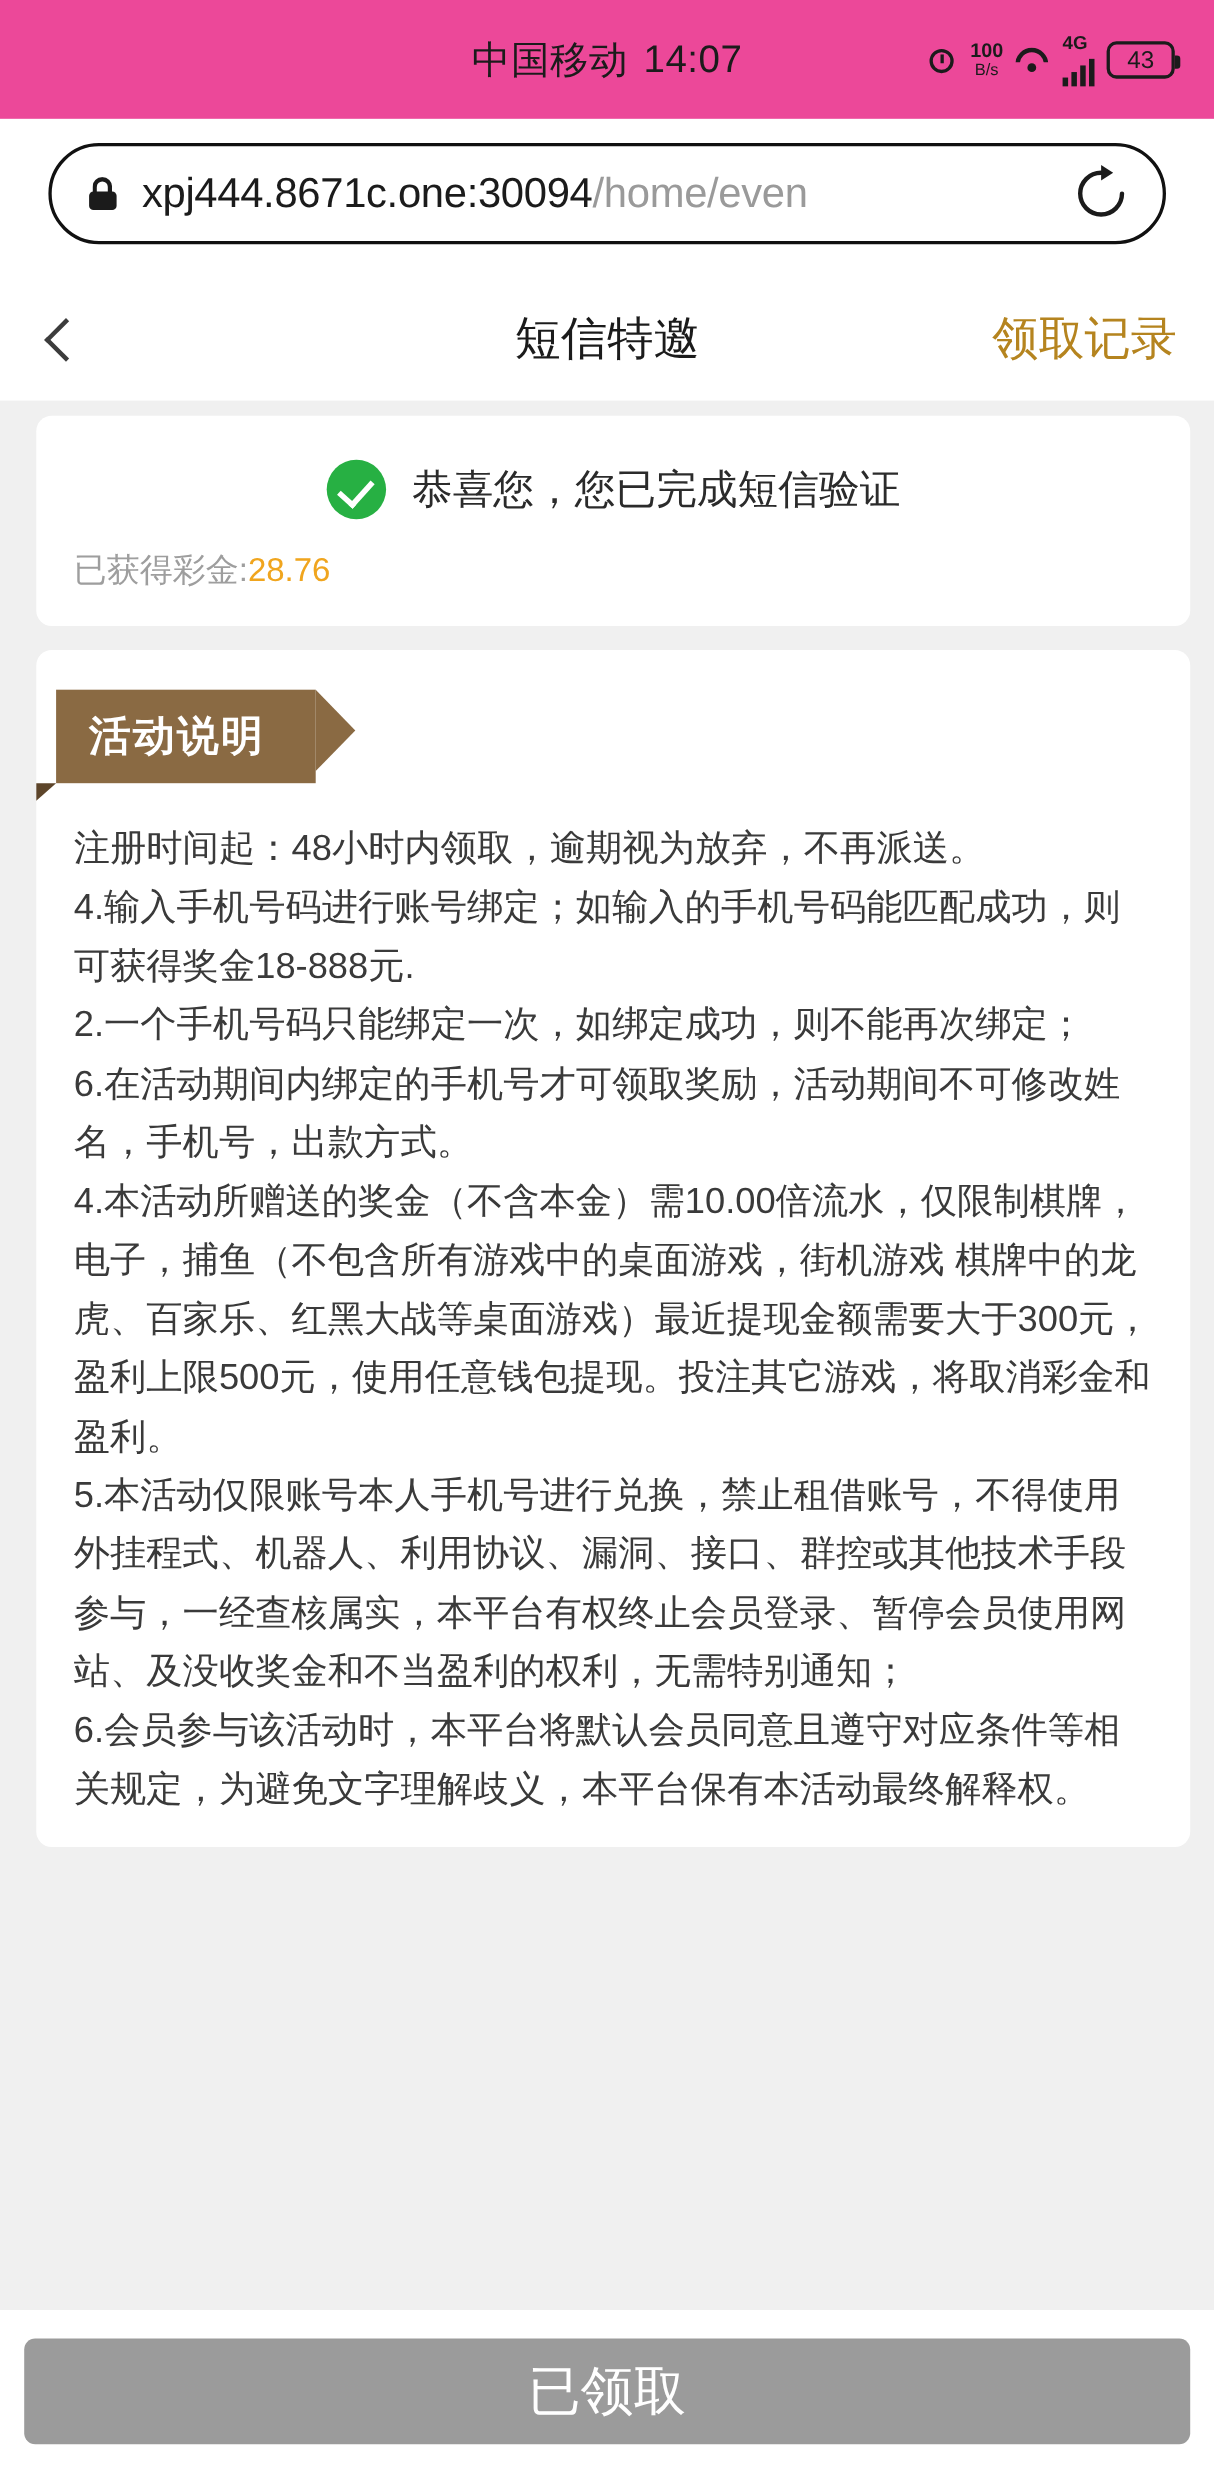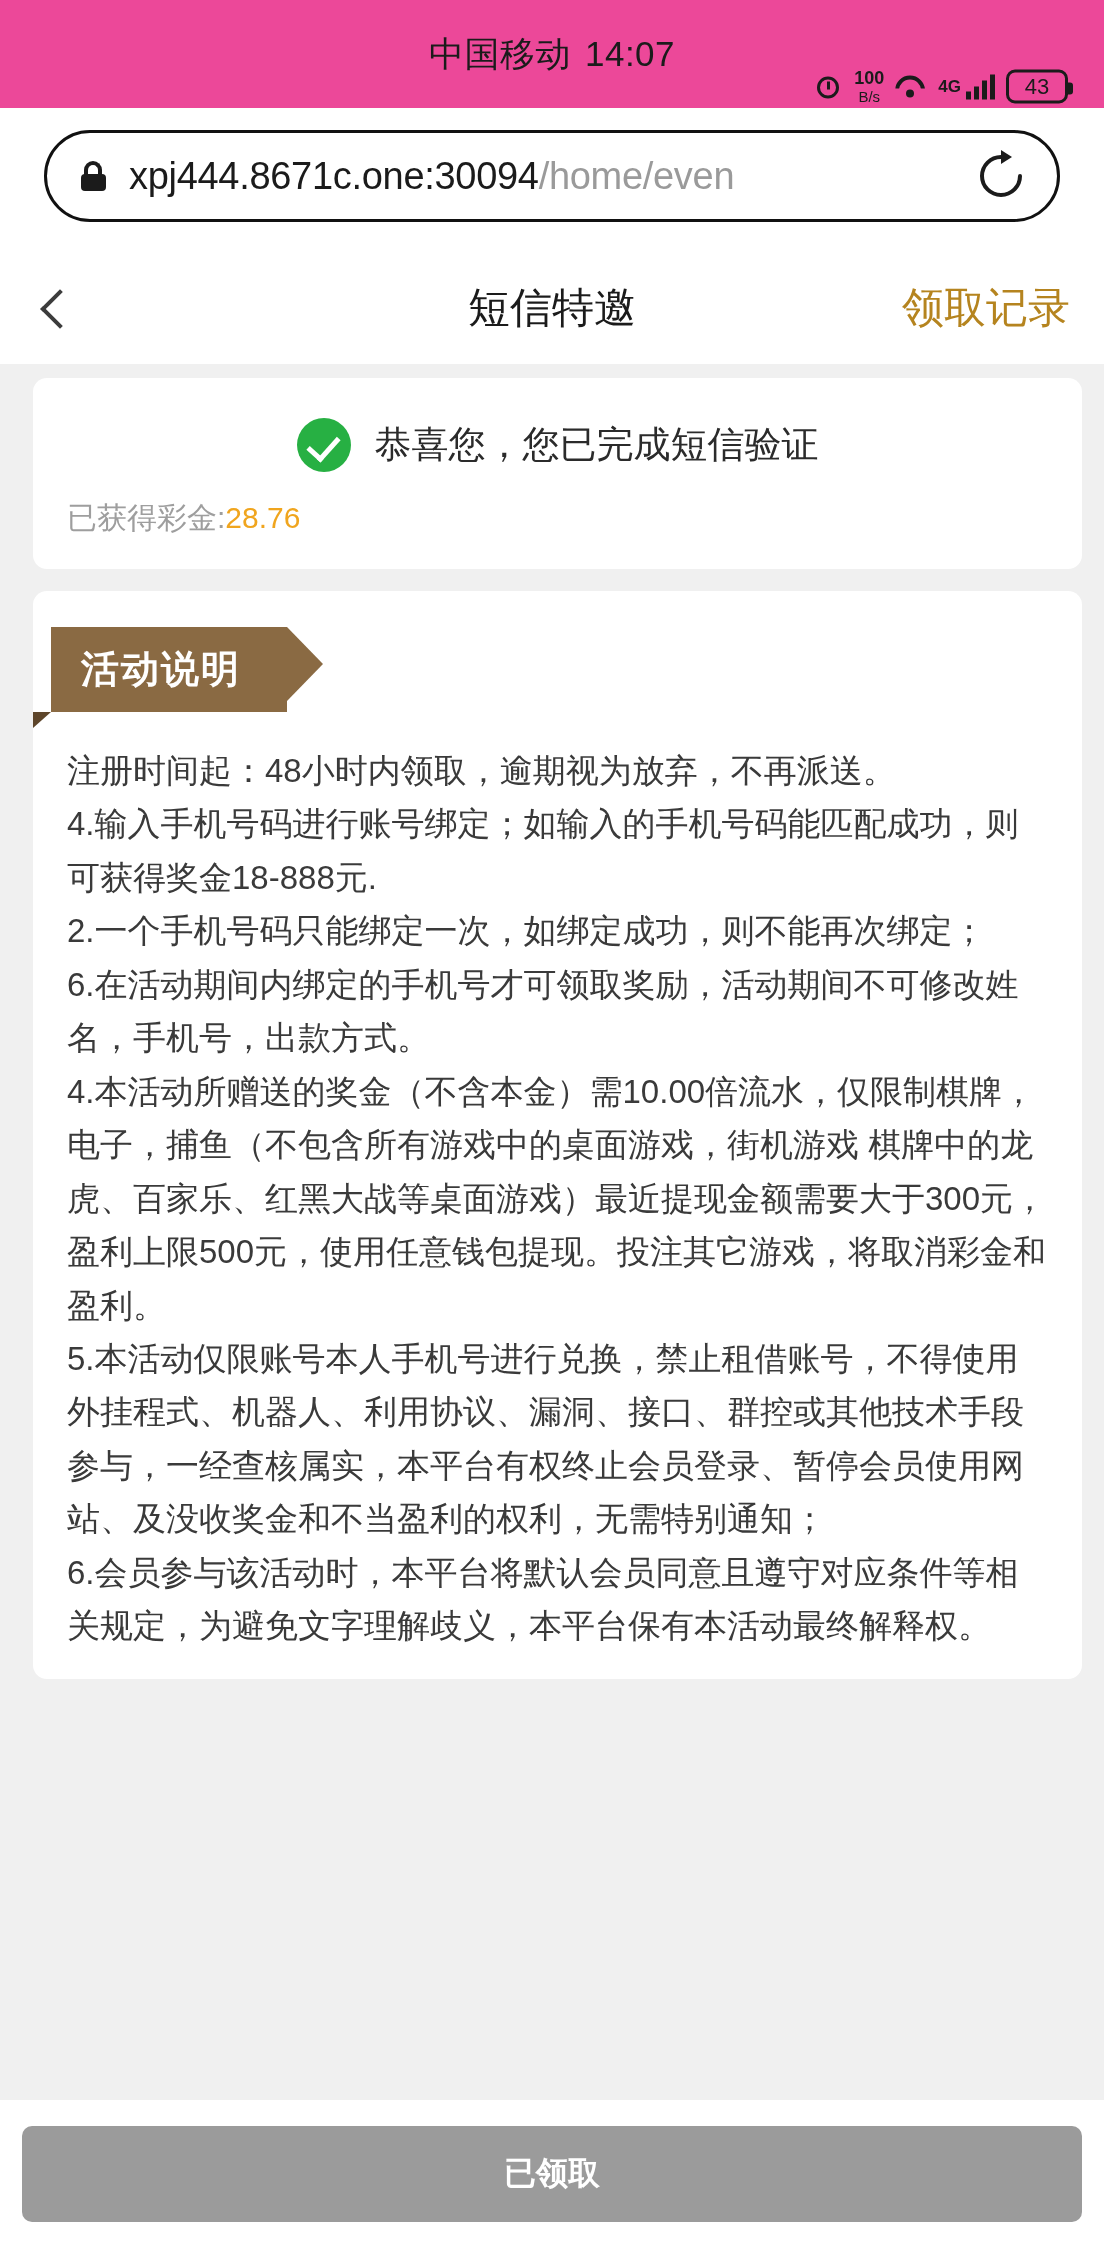--- a/index.html
+++ b/index.html
@@ -33,21 +33,20 @@
     letter-spacing: 0.5px;
   }
   .status-right {
     position: absolute;
     right: 36px;
     top: 50%;
     transform: translateY(-50%);
     display: flex;
     align-items: center;
     gap: 11px;
-    margin-top: 32px;
   }
   .icon-alarm {
     width: 28px; height: 28px;
     position: relative;
   }
   .icon-alarm::before {
     content: "";
     position: absolute;
     left: 2px; top: 4px;
     width: 22px; height: 22px;
@@ -87,21 +86,21 @@
     box-sizing: border-box;
   }
   .icon-wifi::after {
     content: "";
     position: absolute;
     left: 11px; top: 16px;
     width: 8px; height: 8px;
     background: #1b1b1b;
     border-radius: 50%;
   }
-  .sig-wrap { display: flex; align-items: center; gap: 3px; }
+  .sig-wrap { display: flex; align-items: flex-start; gap: 3px; flex-direction: column; }
   .sig-label { font-size: 17px; font-weight: bold; color:#1b1b1b; margin-right: 2px; }
   .bars { display: flex; align-items: flex-end; gap: 3px; height: 26px; }
   .bars i { display:block; width: 5px; background:#1b1b1b; }
   .bars i:nth-child(1){height:8px}
   .bars i:nth-child(2){height:13px}
   .bars i:nth-child(3){height:19px}
   .bars i:nth-child(4){height:25px}
   .battery {
     width: 62px; height: 34px;
     border: 3px solid #1b1b1b;
@@ -319,26 +318,25 @@
     padding: 0 22px;
     box-sizing: border-box;
   }
   .claim-button {
     width: 100%;
     height: 96px;
     background: #9b9b9b;
     border-radius: 10px;
     border: none;
     color: #ffffff;
-    font-size: 32px;
+    font-size: 48px;
     font-family: "Liberation Sans", sans-serif;
     display: flex;
     align-items: center;
     justify-content: center;
-    font-weight: bold;
   }
 </style>
 </head>
 <body>
 
 <div class="status-bar">
   <div class="status-center">
     <span>中国移动</span>
     <span>14:07</span>
   </div>

